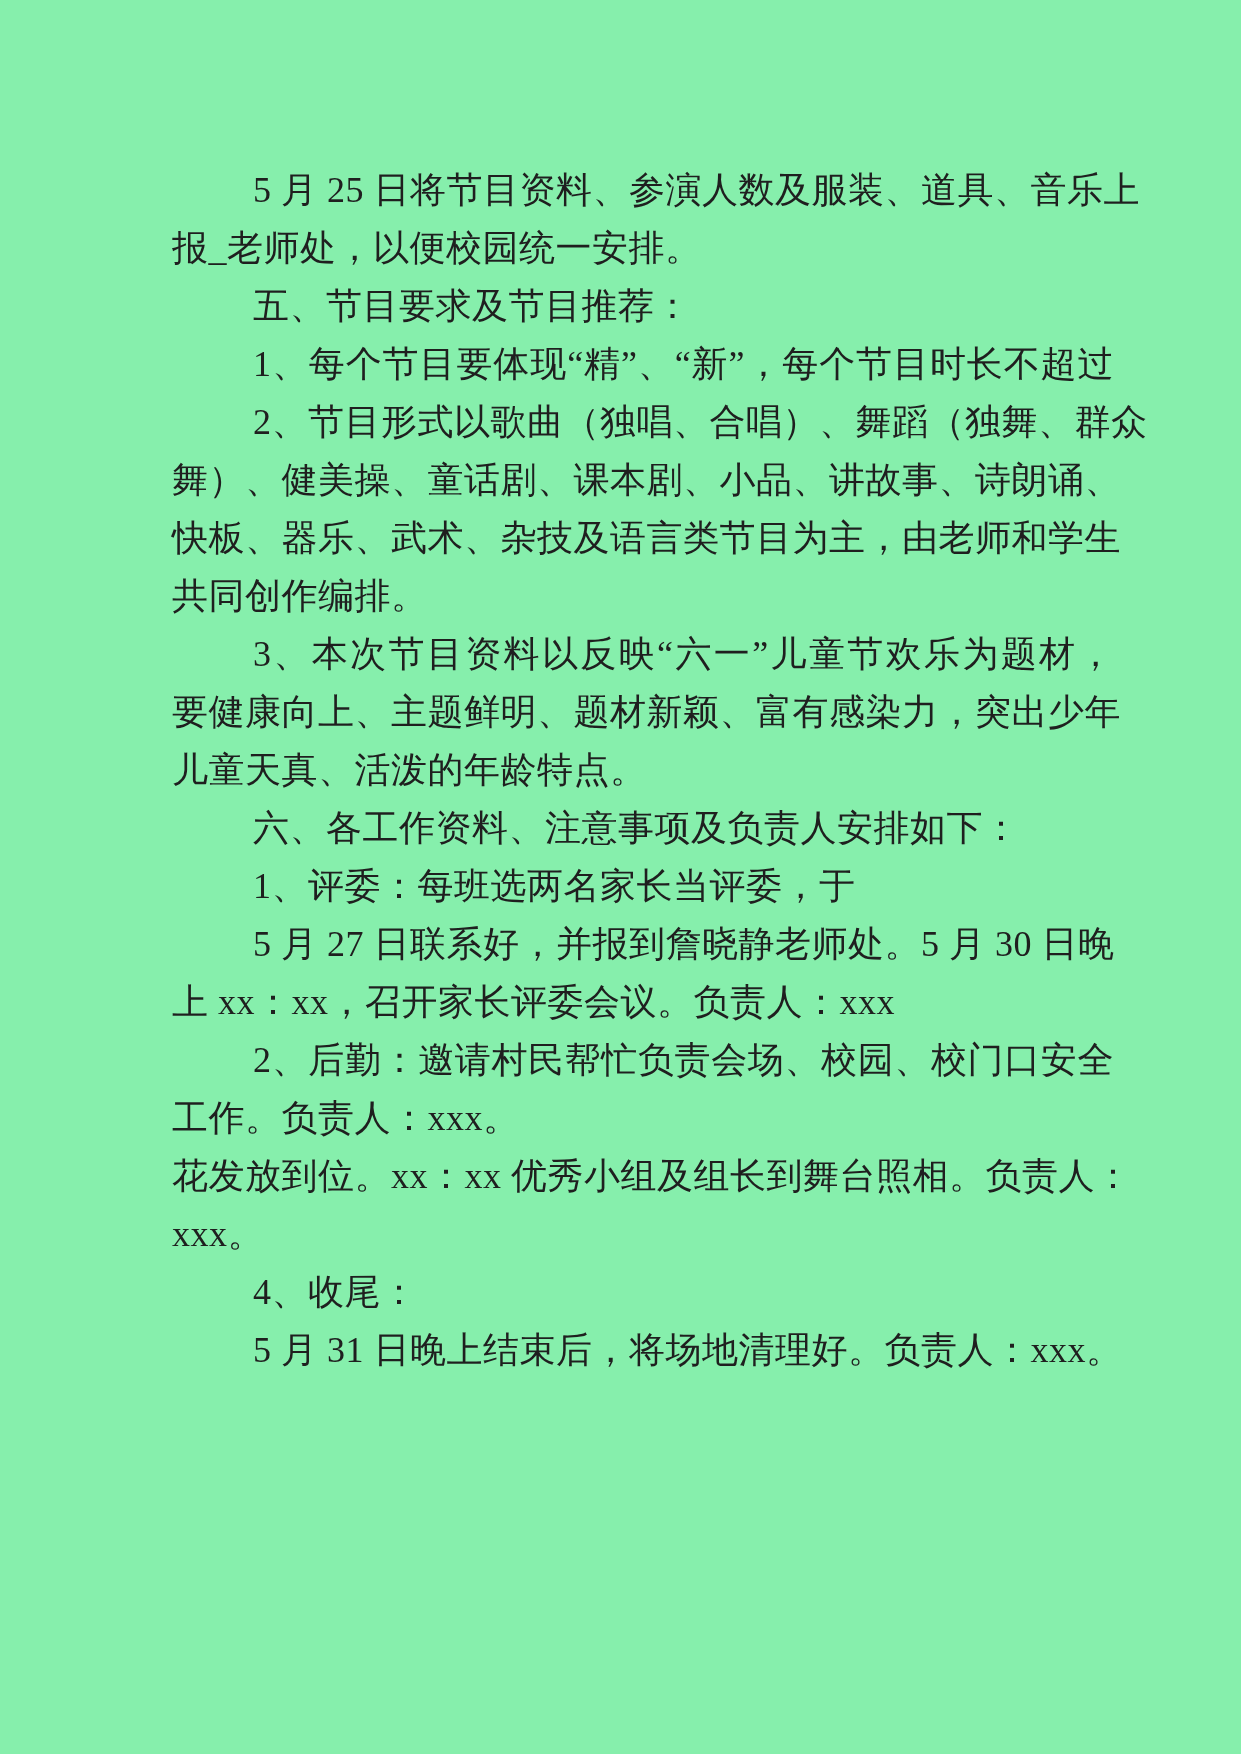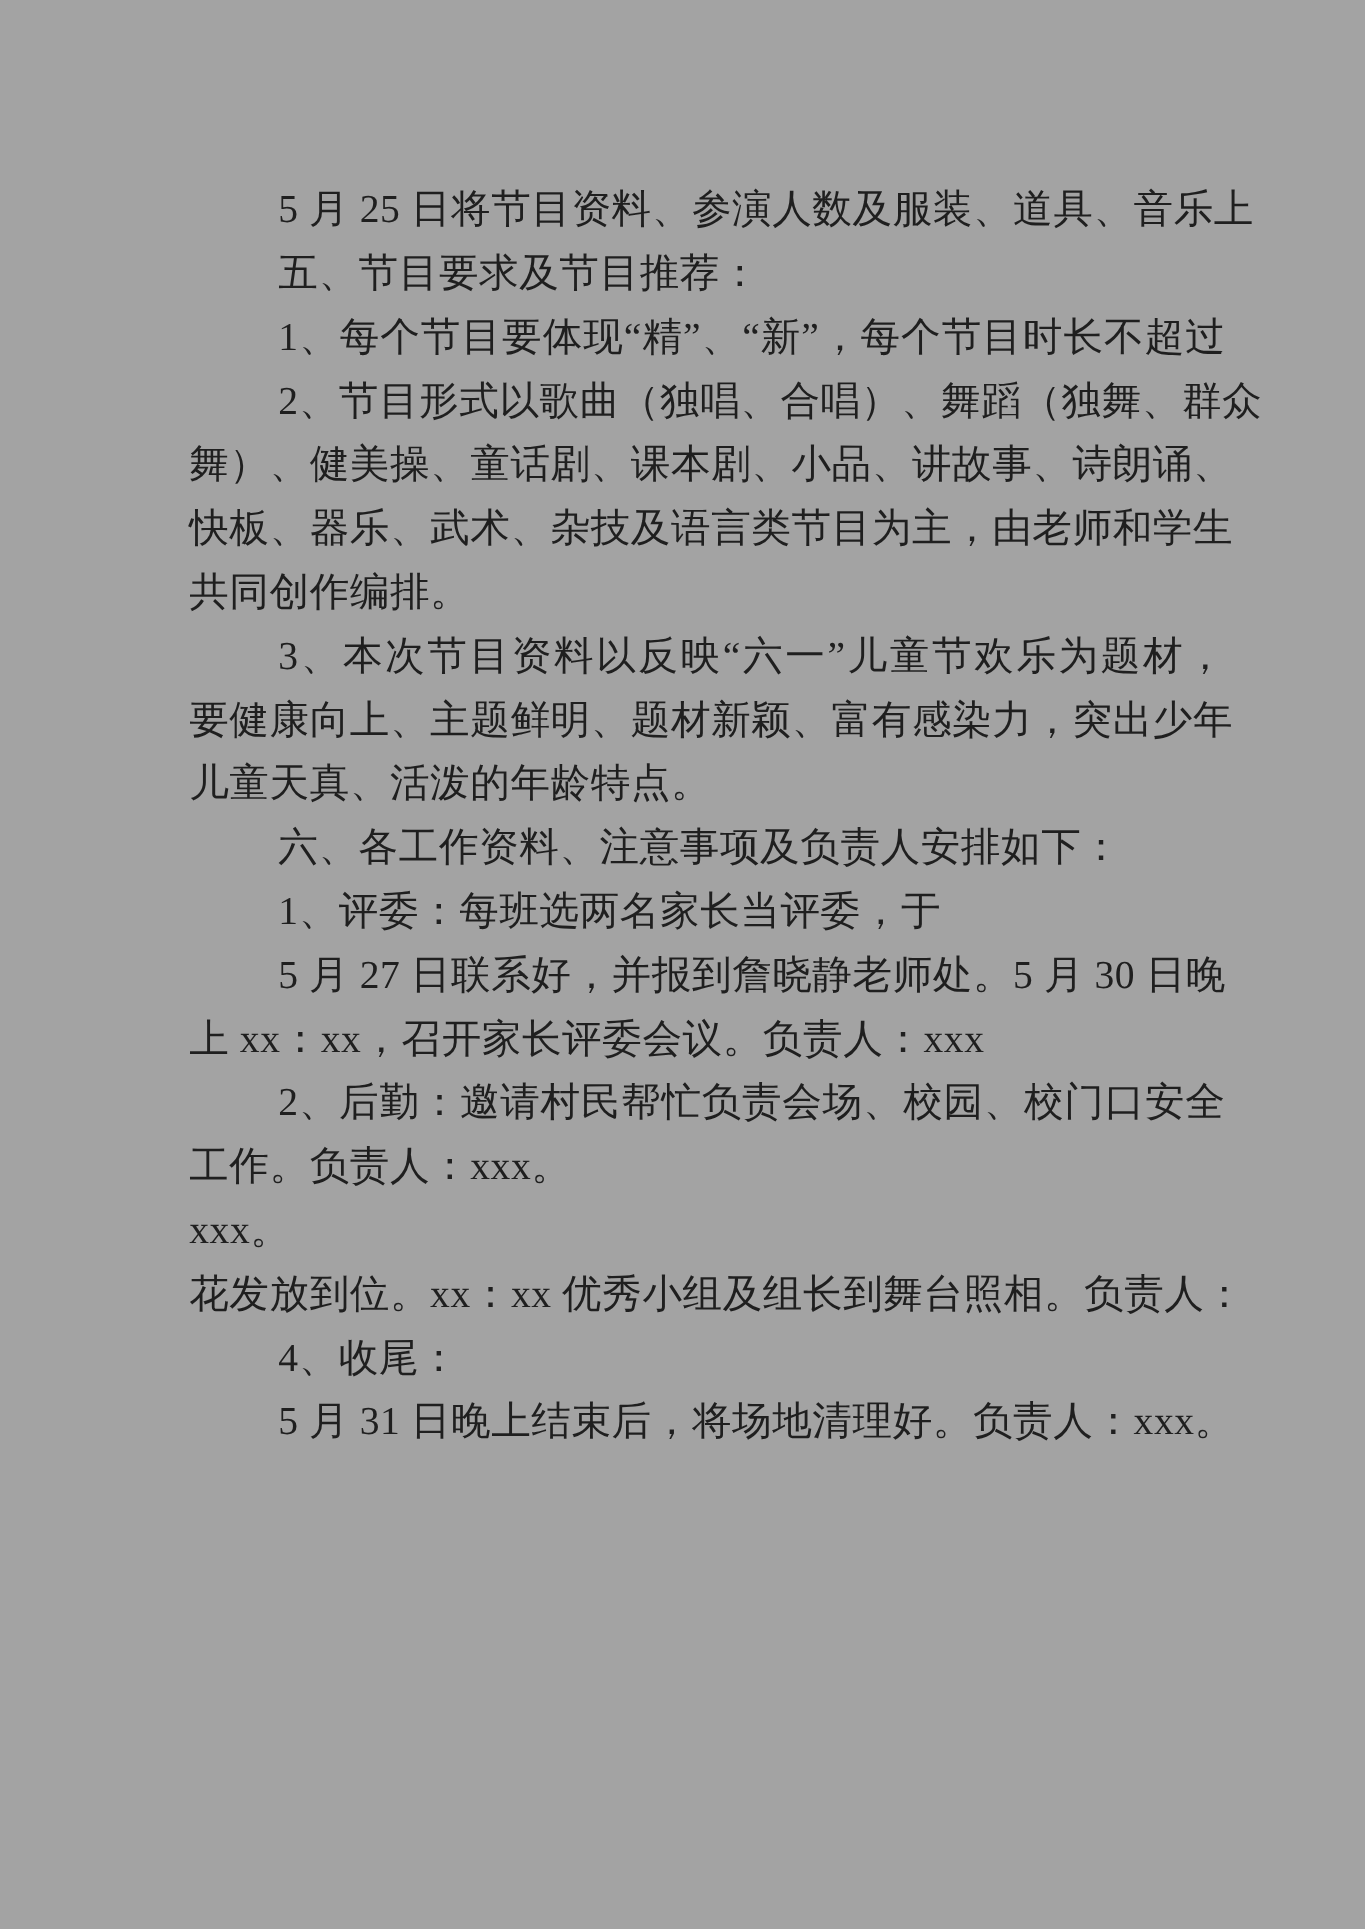--- a/index.html
+++ b/index.html
@@ -28,36 +28,37 @@
   }
   .line.indent { padding-left: 81px; }
   .line.fill {
     text-align: justify;
     text-align-last: justify;
   }
 </style>
 </head>
 <body>
 
-<div class="page" style="background: #a3a3a3;">
+<div class="page" style="background: #86efac;">
   <div class="doc" style="color: rgb(31, 31, 31);">
       <div class="line indent fill">5 月 25 日将节目资料、参演人数及服装、道具、音乐上</div>
+      <div class="line">报_老师处，以便校园统一安排。</div>
       <div class="line indent">五、节目要求及节目推荐：</div>
       <div class="line indent fill">1、每个节目要体现“精”、“新”，每个节目时长不超过</div>
       <div class="line indent fill">2、节目形式以歌曲（独唱、合唱）、舞蹈（独舞、群众</div>
       <div class="line fill">舞）、健美操、童话剧、课本剧、小品、讲故事、诗朗诵、</div>
       <div class="line fill">快板、器乐、武术、杂技及语言类节目为主，由老师和学生</div>
       <div class="line">共同创作编排。</div>
       <div class="line indent fill">3、本次节目资料以反映“六一”儿童节欢乐为题材，</div>
       <div class="line fill">要健康向上、主题鲜明、题材新颖、富有感染力，突出少年</div>
       <div class="line">儿童天真、活泼的年龄特点。</div>
       <div class="line indent">六、各工作资料、注意事项及负责人安排如下：</div>
       <div class="line indent">1、评委：每班选两名家长当评委，于</div>
       <div class="line indent fill">5 月 27 日联系好，并报到詹晓静老师处。5 月 30 日晚</div>
       <div class="line">上 xx：xx，召开家长评委会议。负责人：xxx</div>
       <div class="line indent fill">2、后勤：邀请村民帮忙负责会场、校园、校门口安全</div>
       <div class="line">工作。负责人：xxx。</div>
+      <div class="line fill">花发放到位。xx：xx 优秀小组及组长到舞台照相。负责人：</div>
       <div class="line">xxx。</div>
-      <div class="line fill">花发放到位。xx：xx 优秀小组及组长到舞台照相。负责人：</div>
       <div class="line indent">4、收尾：</div>
       <div class="line indent">5 月 31 日晚上结束后，将场地清理好。负责人：xxx。</div>
     </div>
 </div>
 
 </body></html>

